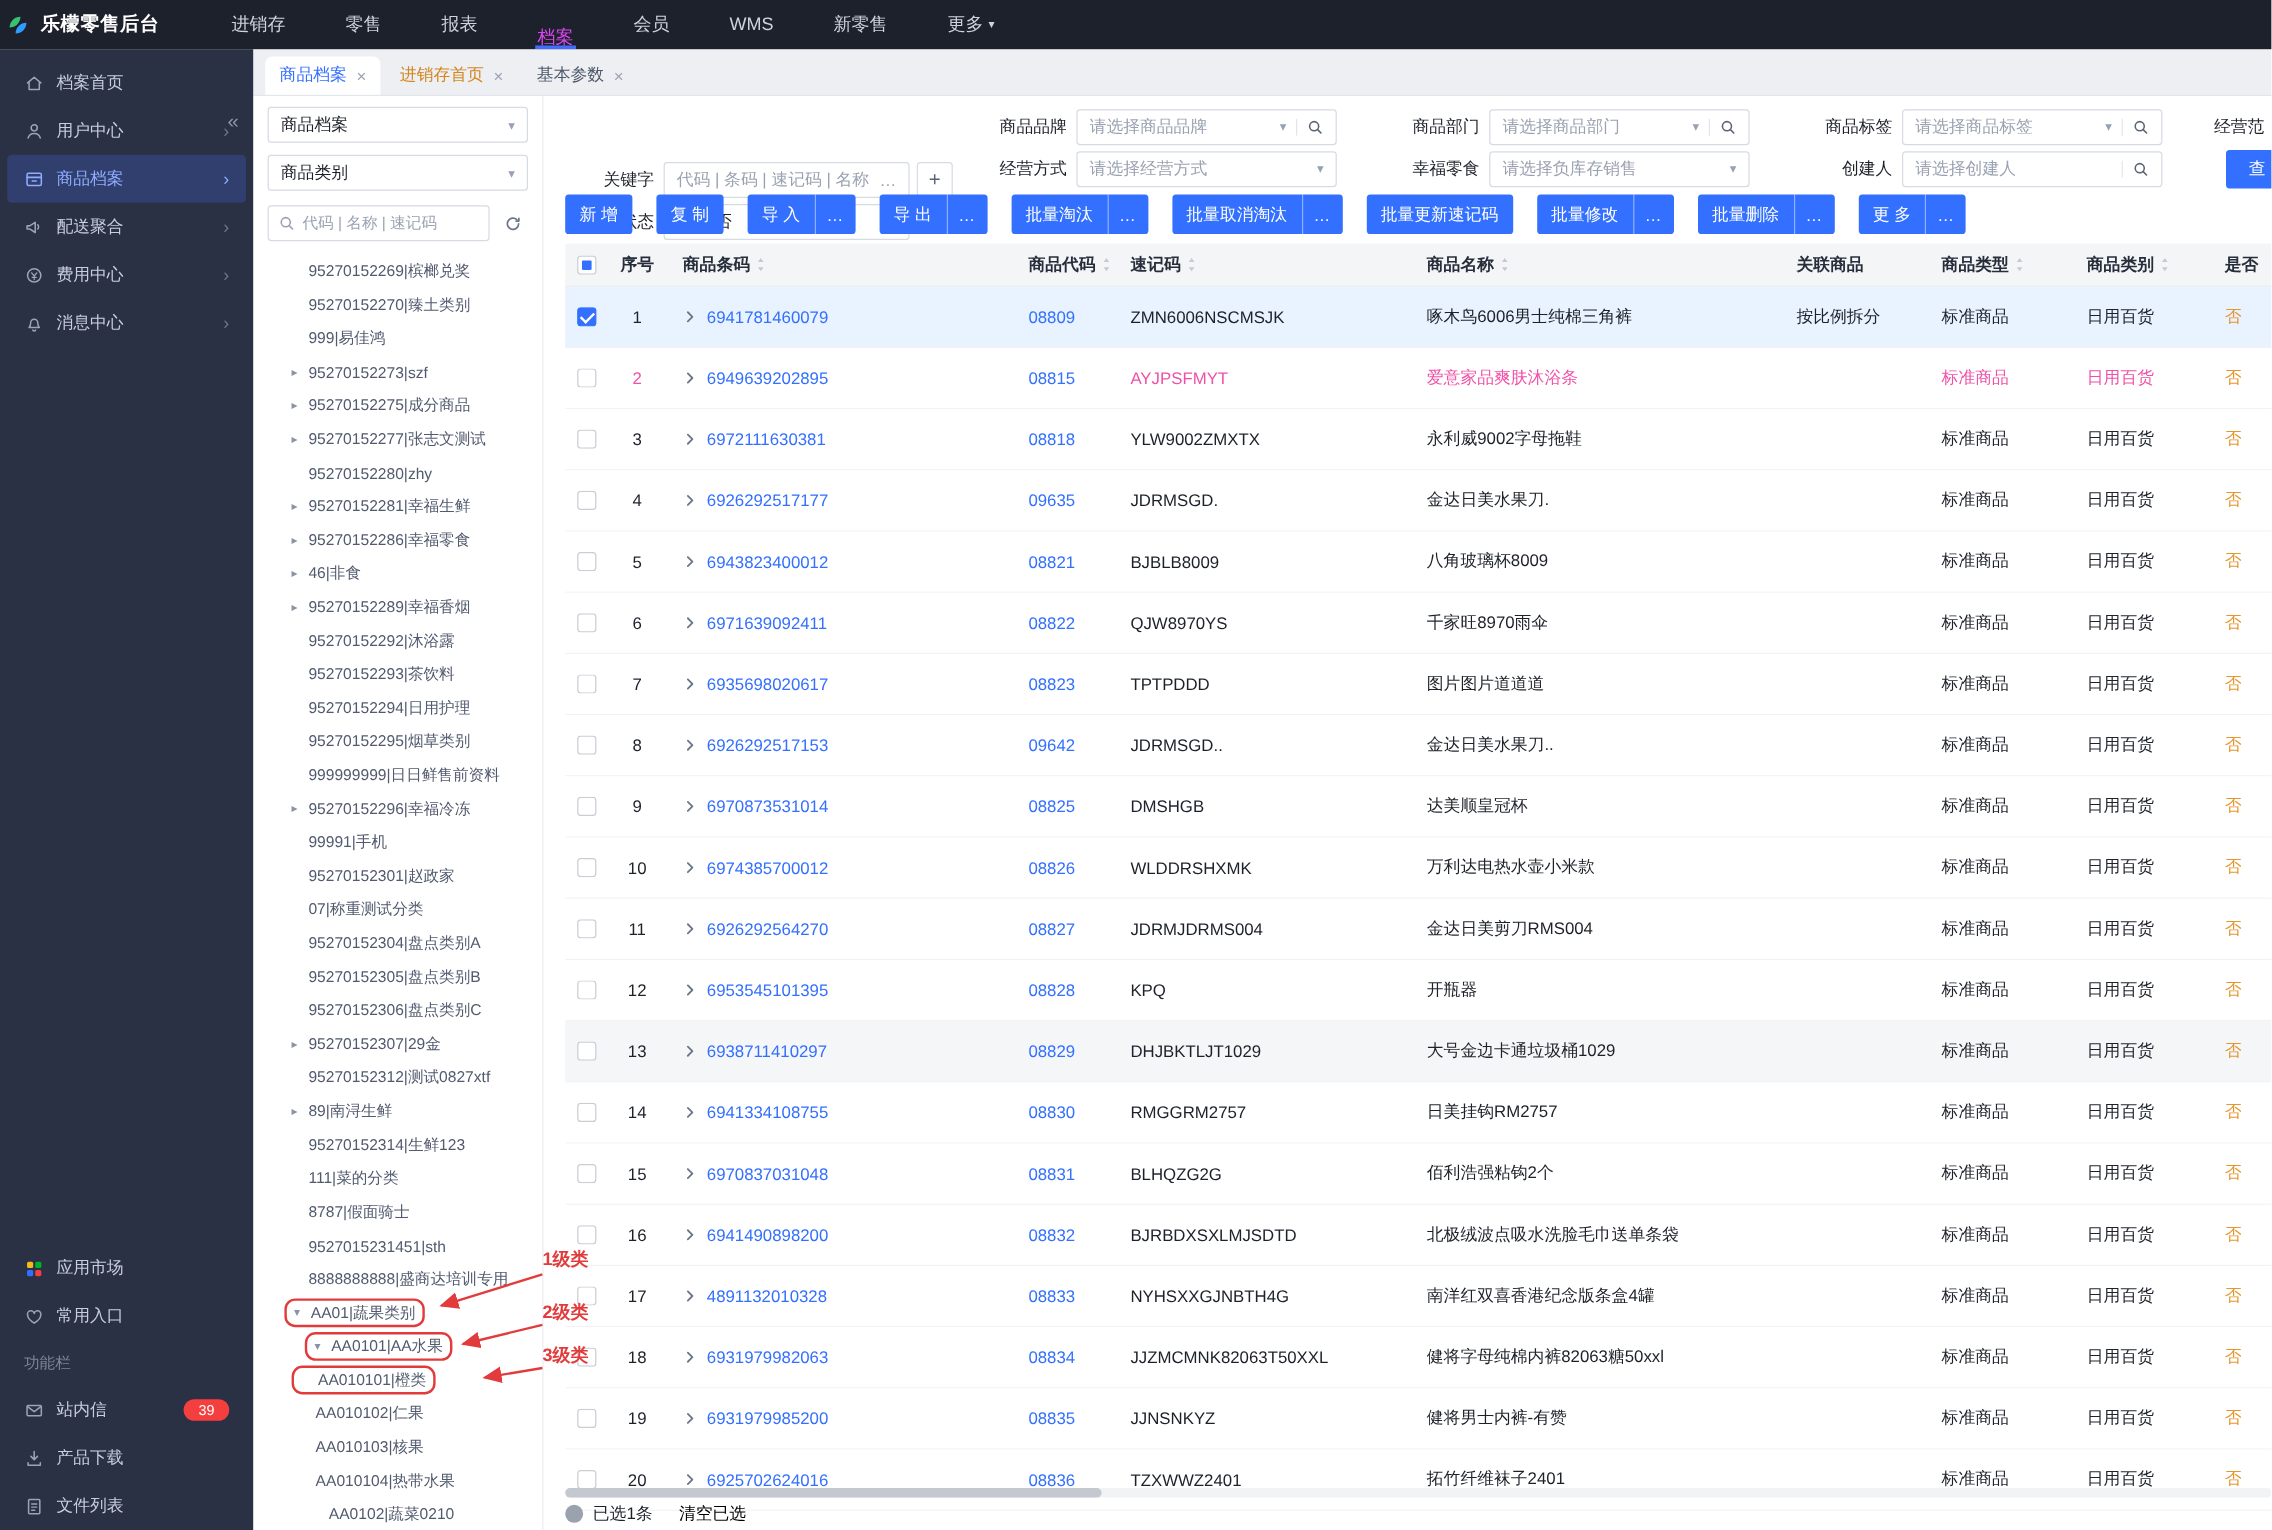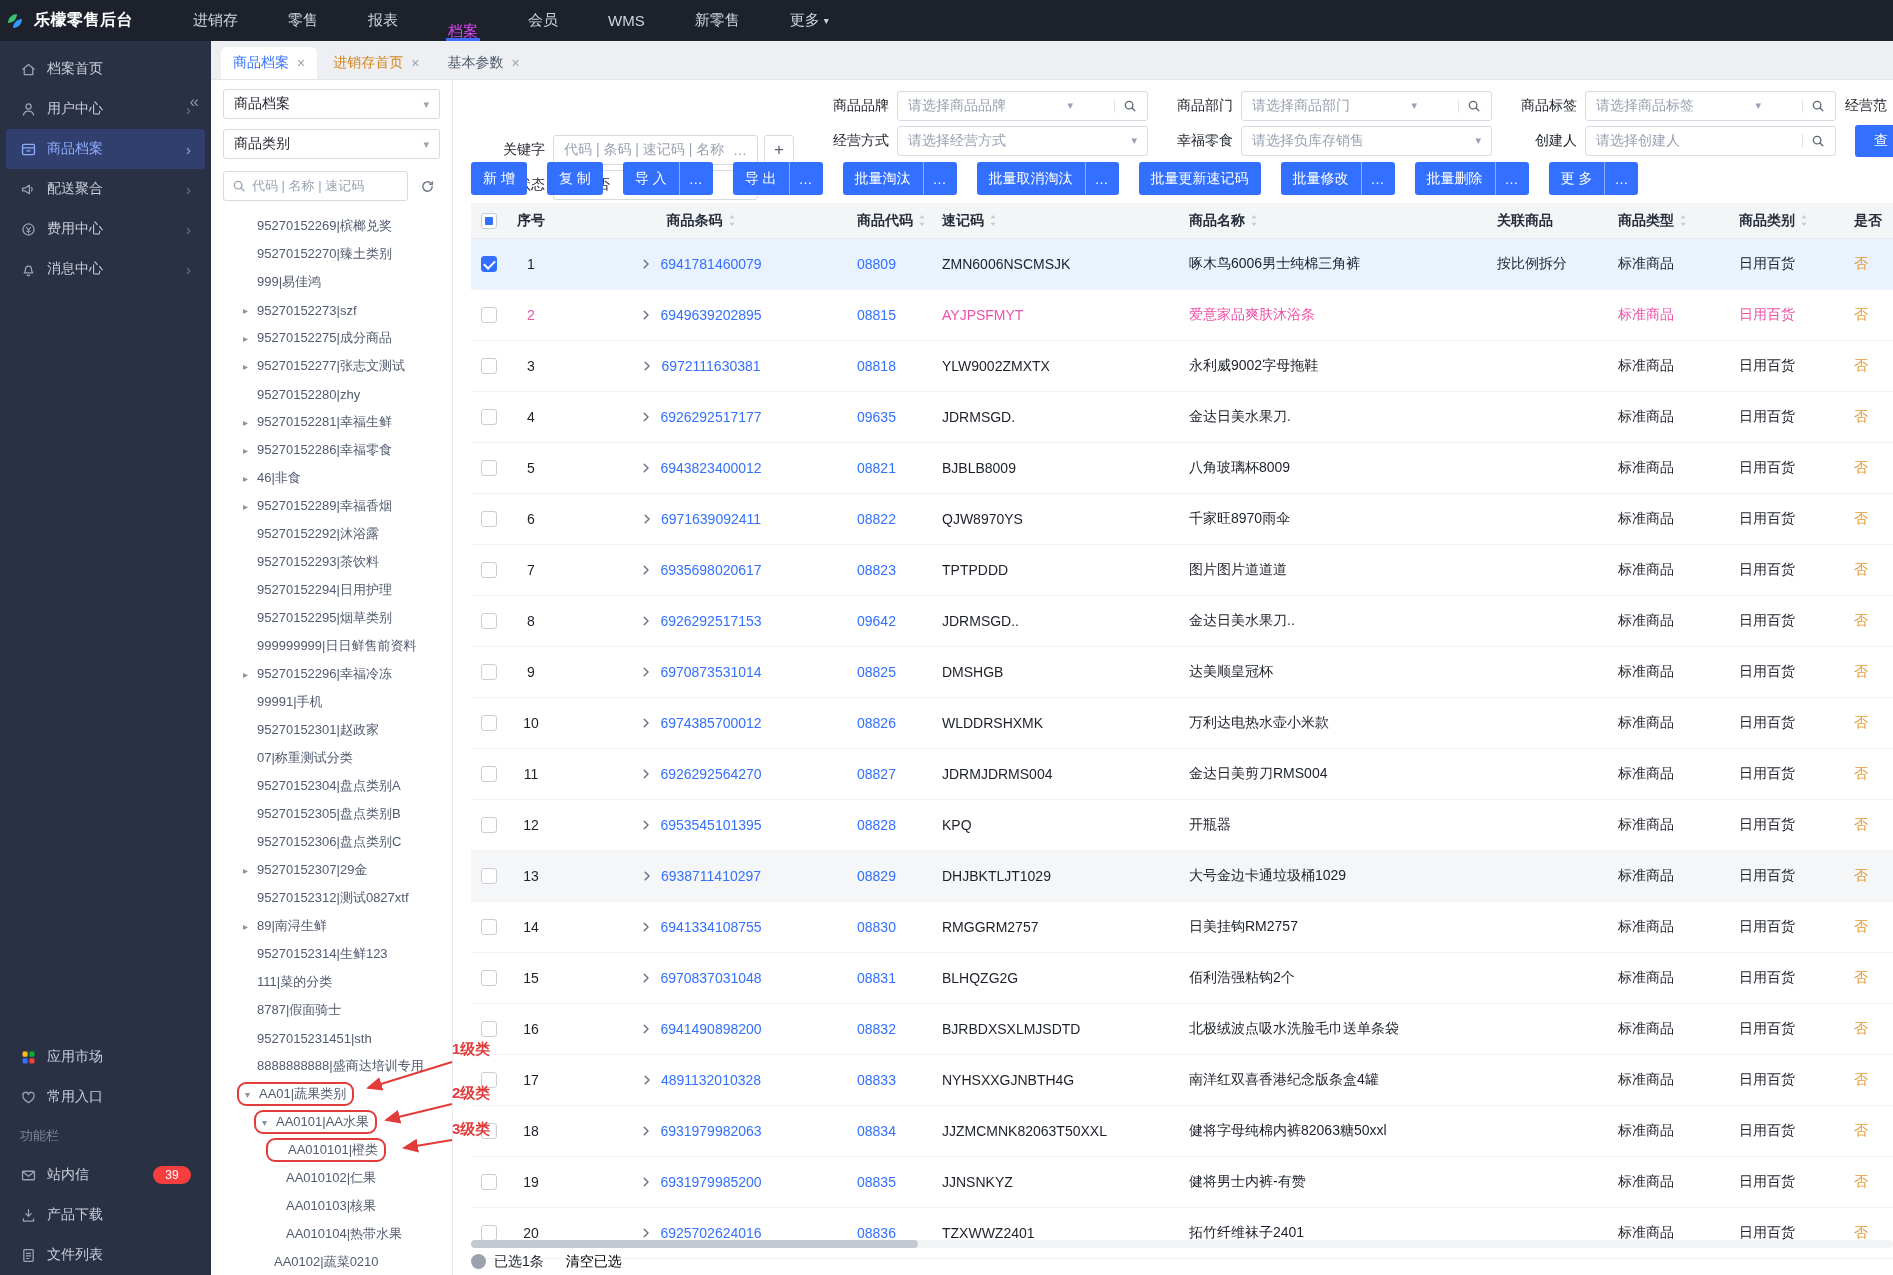--- a/index.html
+++ b/index.html
@@ -51,36 +51,36 @@
   .fcaret{color:#98a1b3;font-size:11px;margin-left:6px;}
   .tp-search-row{margin:12px 12px 0;display:flex;align-items:center;gap:6px;}
   .tp-search{flex:1;height:30px;border:1px solid #d6dae2;border-radius:3px;display:flex;align-items:center;
              gap:6px;padding:0 8px;box-sizing:border-box;color:#9aa2b1;}
   .tp-search .ph{font-size:13px;color:#9aa2b1;white-space:nowrap;overflow:hidden;}
   .tp-refresh{width:26px;height:26px;display:flex;align-items:center;justify-content:center;color:#6b7686;cursor:pointer;}
   .tree-list{margin-top:11px;}
   .tree-row{height:28px;display:flex;align-items:center;font-size:13px;color:#515a6e;cursor:pointer;white-space:nowrap;}
   .tree-row.lv1{padding-left:32px;}
   .tree-row.lv2{padding-left:49px;}
-  .tree-row.lv3{padding-left:61px;}
+  .tree-row.lv3{padding-left:38px;}
   .tree-inner{display:inline-flex;align-items:center;height:24px;}
   .tree-inner.boxed{border:2px solid #e23b3b;border-radius:9px;padding:0 6px;margin-left:-6px;box-sizing:border-box;}
   .tcaret{width:14px;font-size:10px;color:#8a93a4;display:inline-block;flex:none;}
 
   
   .work{position:absolute;top:80px;left:453px;right:0;bottom:0;overflow:hidden;background:#fff;}
   .frow{position:absolute;left:0;width:1500px;height:35px;}
   .frow1{top:8px;}  .frow2{top:43px;}
   .fgroup{position:absolute;top:0;height:35px;display:flex;align-items:center;}
   .fg1{left:8px;margin-top:44px;} .fg2{left:352px;} .fg3{left:696px;} .fg4{left:1040px;} .fg5{left:1384px;}
   .flabel{width:84px;flex:none;text-align:right;margin-right:8px;font-size:14px;color:#1d2129;white-space:nowrap;}
   .flabel.clip-label{width:auto;text-align:left;margin-left:8px;}
   .fcontrol{height:30px;border:1px solid #d6dae2;border-radius:3px;display:flex;align-items:center;
             padding:0 10px;background:#fff;width:205px;box-sizing:border-box;cursor:pointer;}
-  .fcontrol.is-select{width:251px;gap:33px;}
+  .fcontrol.is-select{width:217px;}
   .fph{color:#9aa2b1;font-size:14px;flex:1;white-space:nowrap;overflow:hidden;}
   .fval{color:#1d2129;font-size:14px;flex:1;white-space:nowrap;}
   .fdots{color:#9aa2b1;margin-left:6px;font-size:14px;}
   .fsearch{border-left:1px solid #e2e5ea;padding-left:8px;margin-left:8px;color:#5b6472;display:flex;align-items:center;cursor:pointer;}
   .plus-btn{width:30px;height:30px;border:1px solid #d6dae2;border-radius:3px;margin-left:6px;background:#fff;
             color:#5b6472;font-size:17px;display:flex;align-items:center;justify-content:center;cursor:pointer;padding:0;}
   .query-btn{height:32px;min-width:78px;margin-left:18px;background:#3370ff;color:#fff;border:none;border-radius:3px;
              font-size:14px;letter-spacing:6px;padding:0 12px;cursor:pointer;}
 
   .toolbar{position:absolute;top:82px;left:18px;display:flex;gap:20px;}
@@ -96,21 +96,21 @@
   .hcell{flex:none;display:flex;align-items:center;padding:0 12px;box-sizing:border-box;
          font-size:14px;font-weight:700;color:#272e3b;white-space:nowrap;overflow:hidden;}
   .hcell .sort{margin-left:5px;display:flex;}
   .trow{display:flex;height:50px;align-items:center;border-bottom:1px solid #f0f2f5;background:#fff;}
   .trow.selected{background:#e9f2ff;}
   .trow.hover{background:#f5f6f8;}
   .cell{flex:none;display:flex;align-items:center;padding:0 12px;box-sizing:border-box;font-size:14px;
         color:#1d2129;white-space:nowrap;overflow:hidden;}
   .col-check{width:36px;padding:0;justify-content:center;}
   .col-seq{width:48px;padding:0;justify-content:center;}
-  .col-barcode{width:290px;padding-left:14px;justify-content:center;}
+  .col-barcode{width:290px;padding-left:14px;}
   .col-code{width:85px;}
   .col-mnemonic{width:247px;}
   .col-name{width:308px;}
   .col-related{width:121px;}
   .col-type{width:121px;}
   .col-category{width:115px;}
   .col-flag{width:80px;}
   .link{color:#3370ff;cursor:pointer;}
   .accent{color:#f051a8;}
   .cell.accent{color:#f051a8;}

